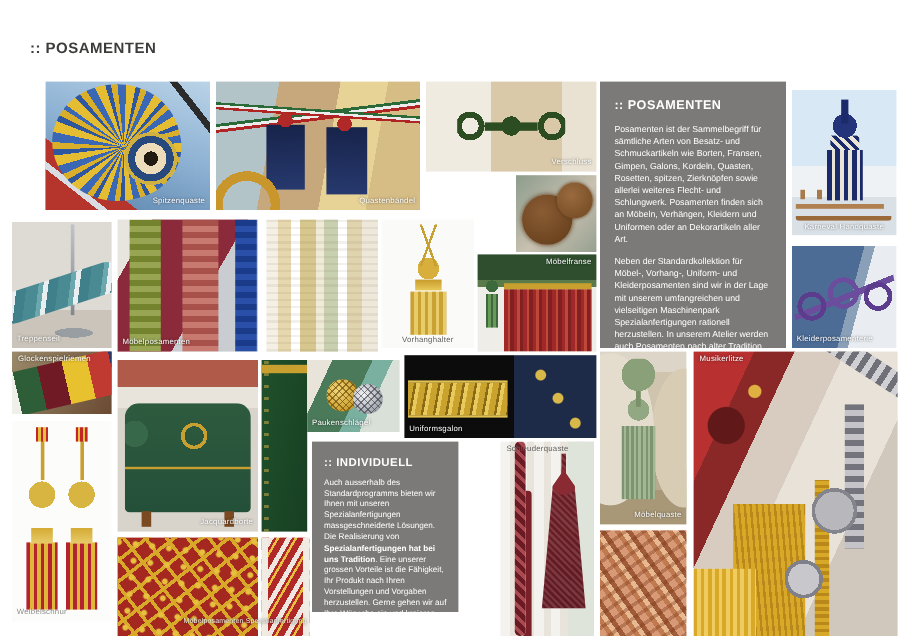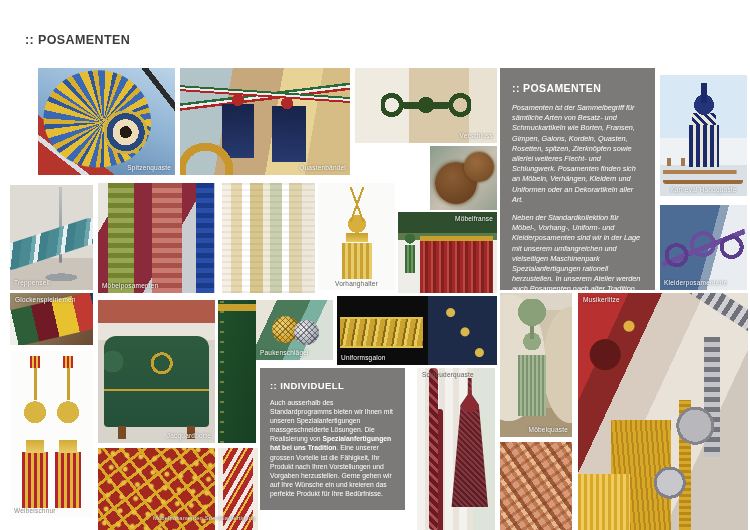--- a/index.html
+++ b/index.html
@@ -16,22 +16,22 @@
   .cap.br{right:4px;bottom:4px;}
   .cap.tl{left:5px;top:4px;}
   .cap.tr{right:4px;top:4px;}
   .cap.bc{left:50%;bottom:3px;transform:translateX(-50%);}
 
   
   .gbox{position:absolute;background:#7b7a78;color:#fff;box-sizing:border-box;}
   .gbox h2{margin:0 0 9px 0;font-size:10.5px;letter-spacing:.4px;}
   .gbox p{margin:0 0 8px 0;}
   #box-pos{left:500px;top:68px;width:155px;height:222px;padding:14px 12px;}
-  #box-pos p{font-size:7.3px;line-height:1.4;font-style:italic;}
-  #box-ind{left:260px;top:368px;width:145px;height:142px;padding:12px 10px;}
+  #box-pos p{font-size:7.3px;line-height:1.4;}
+  #box-ind{left:260px;top:368px;width:122px;height:142px;padding:12px 10px;}
   #box-ind h2{font-size:9.5px;margin-bottom:7px;}
   #box-ind p{font-size:6.8px;line-height:1.34;}
   #box-ind b{font-weight:bold;}
 
   
   #t1{left:38px;top:68px;width:137px;height:107px;
     background-image:linear-gradient(38deg,#b5342b 0 16%,#d9dde1 16% 19%,#b5342b 19% 28%,rgba(181,52,43,0) 28%),
       linear-gradient(200deg,#bad3e7,#8fb3d4 45%,#6d94ba 78%,#5b80a8);}
   #t1::before{content:"";position:absolute;left:6px;top:2px;width:106px;height:98px;
     border-radius:54% 60% 50% 62%;transform:rotate(-14deg);

